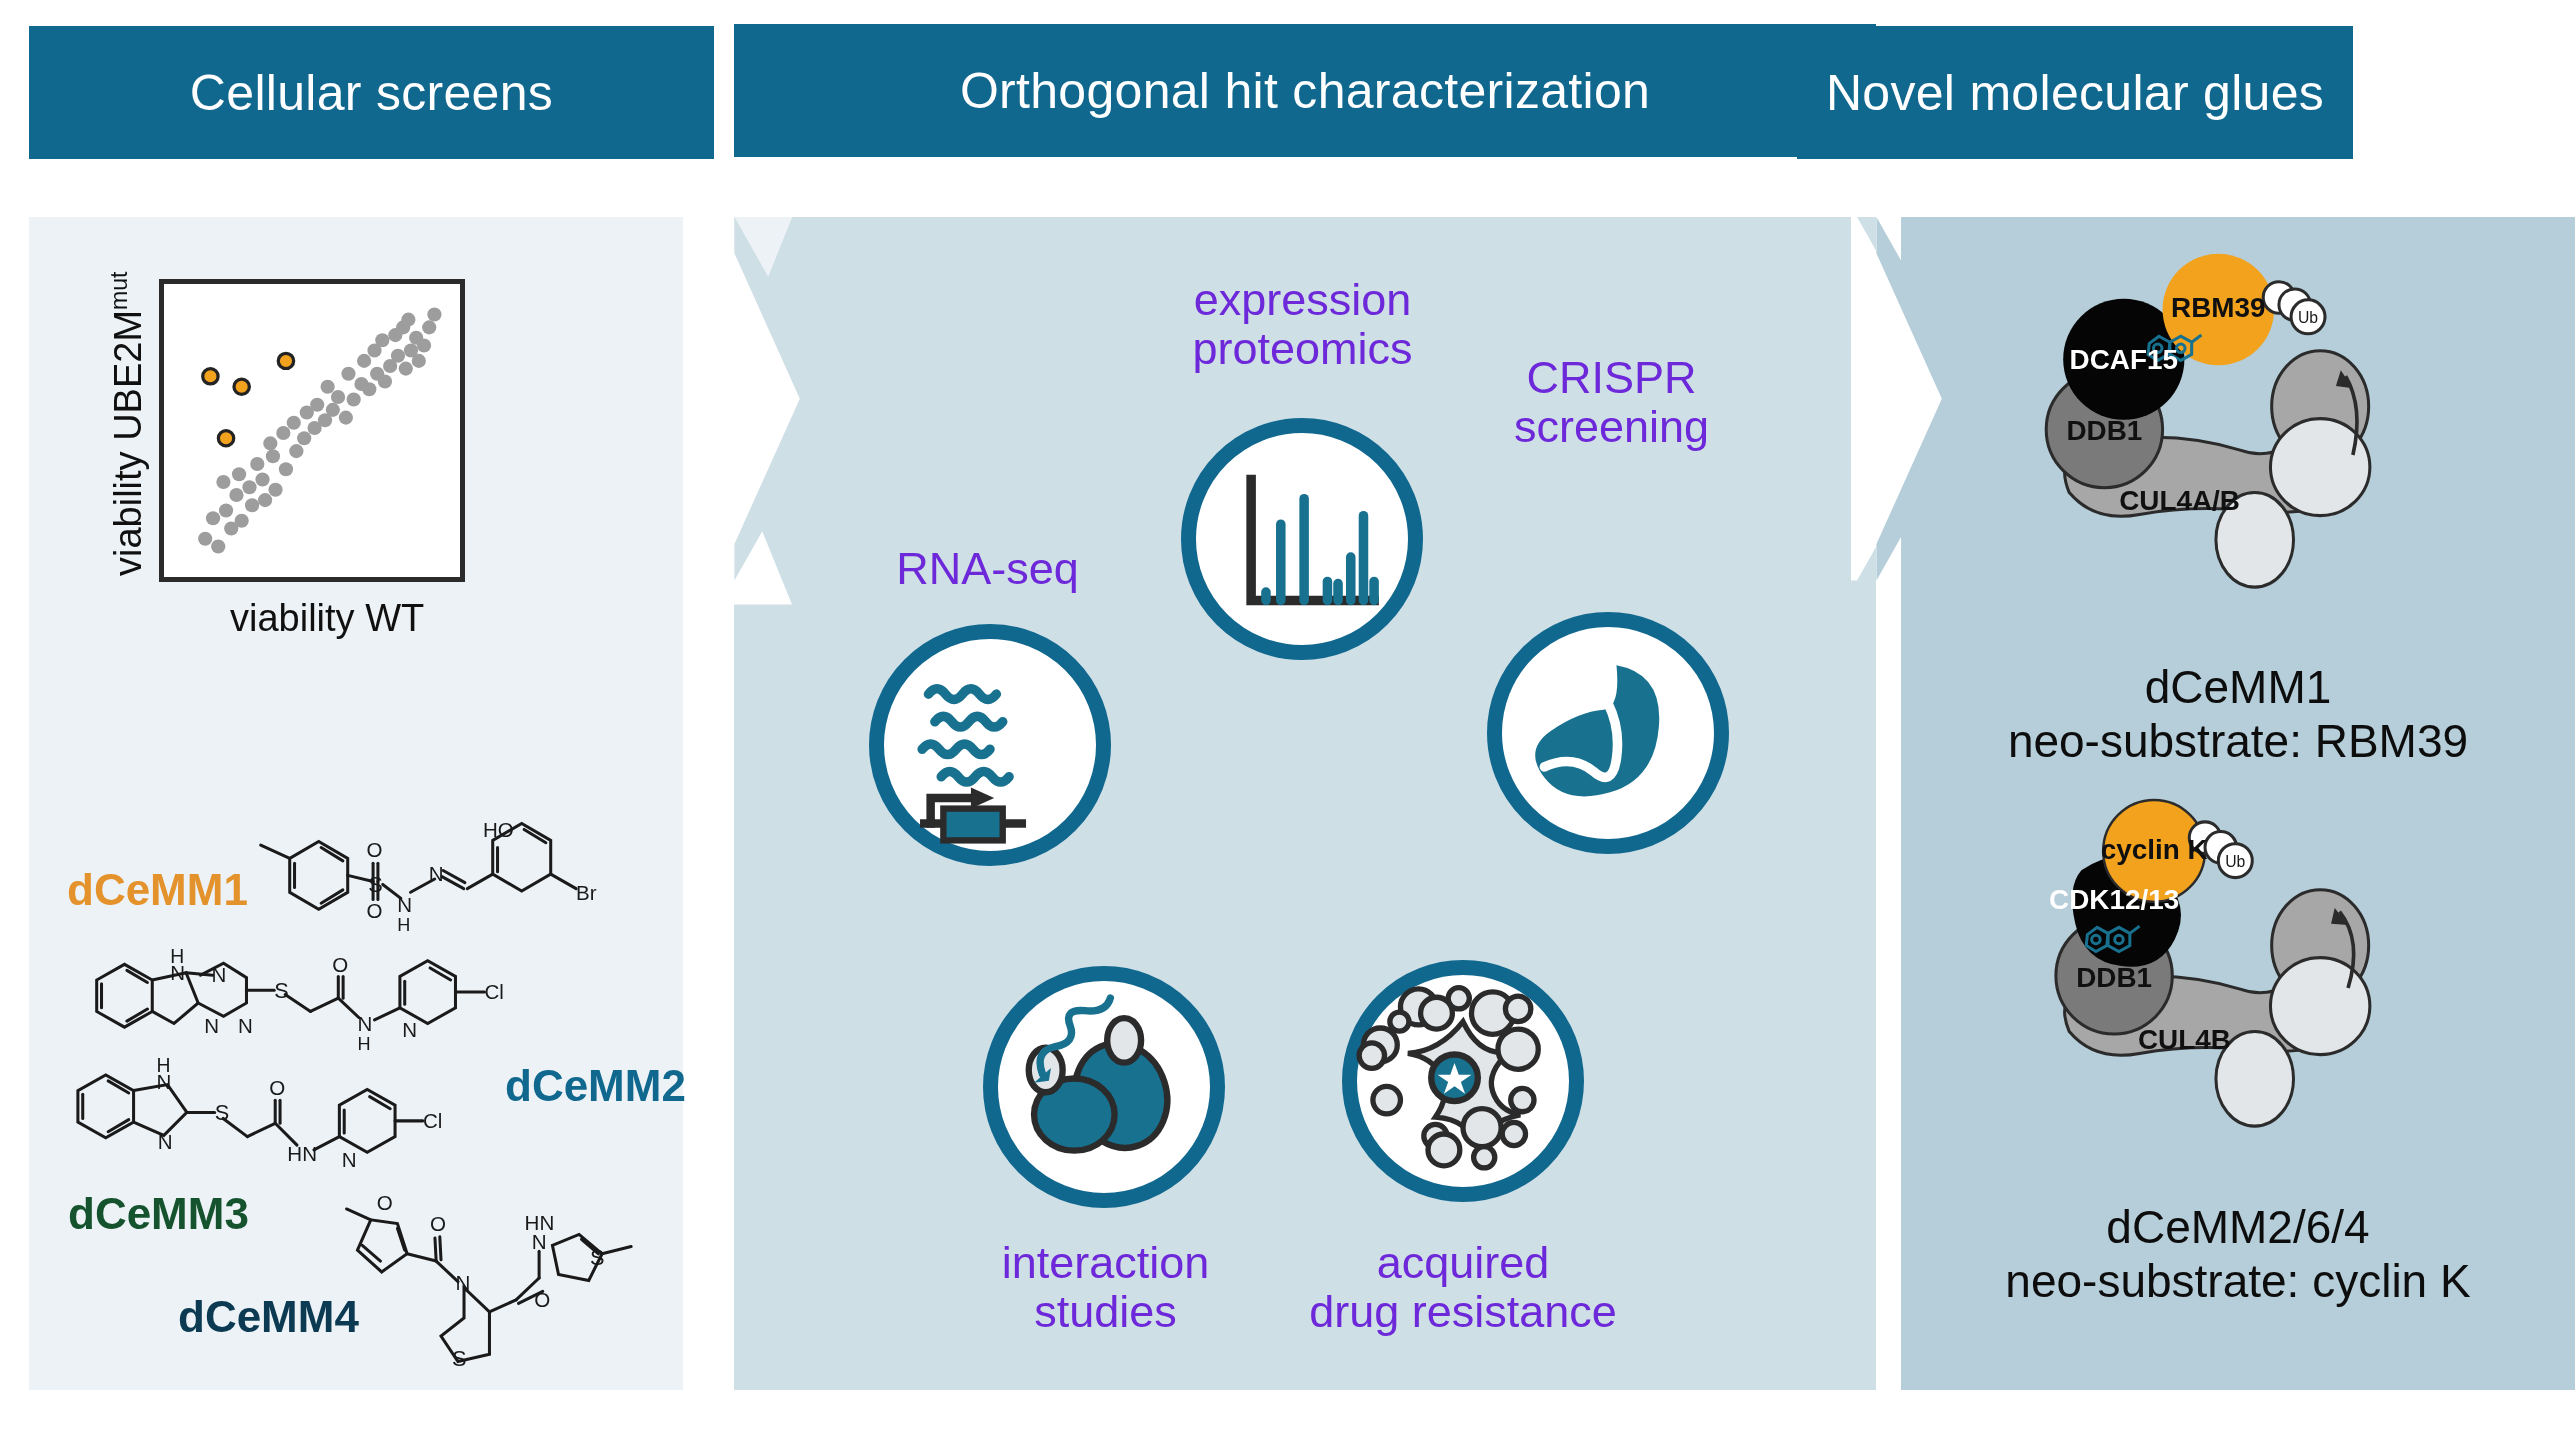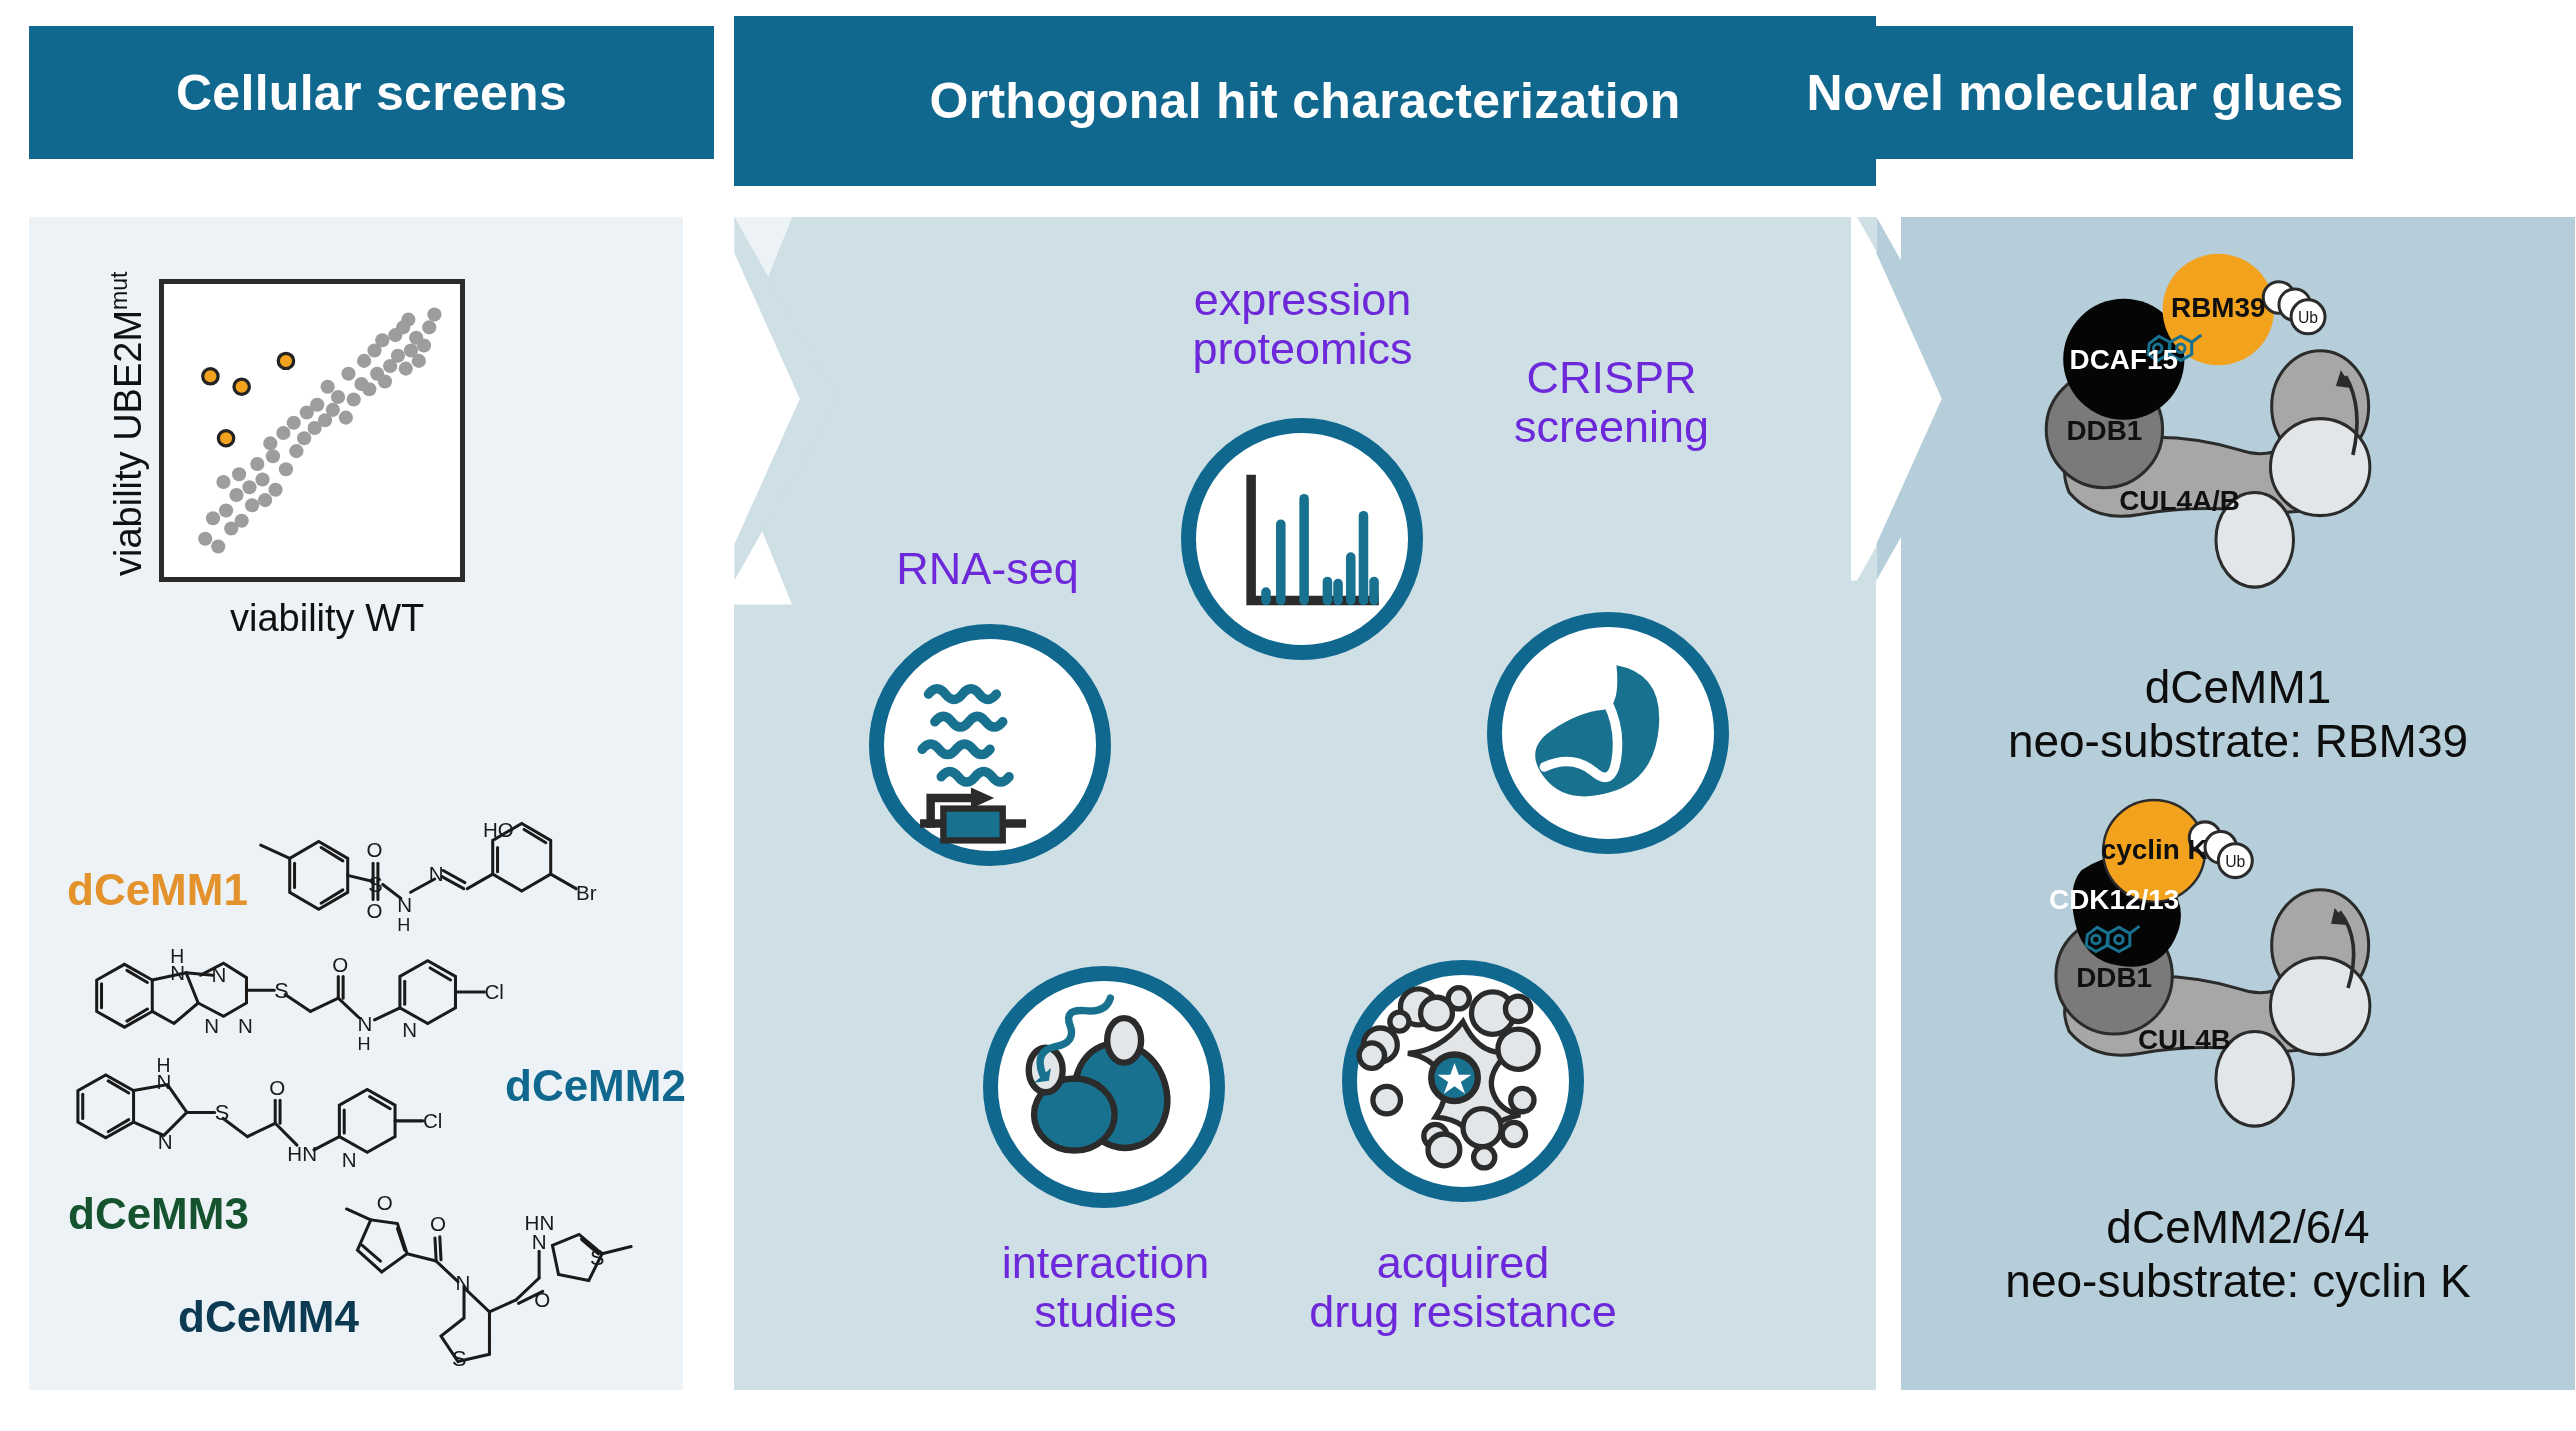--- a/index.html
+++ b/index.html
@@ -1,21 +1,21 @@
 <!DOCTYPE html>
 <html style="font-size:9.7px"><head>
 <meta charset="utf-8">
 <style>
   html,body{margin:0;padding:0;background:#ffffff;}
   body{font-family:"Liberation Sans", sans-serif;}
   #figure{position:relative;width:2576px;height:1432px;background:#ffffff;overflow:hidden;}
 
   
   .header{position:absolute;background:#11688F;display:flex;align-items:center;justify-content:center;}
-  .header-label{color:#ffffff;font-size:50px;font-weight:700;letter-spacing:0.3px;line-height:1;}
+  .header-label{color:#ffffff;font-size:50px;font-weight:400;letter-spacing:0.3px;line-height:1;}
 
   
   .panel{position:absolute;}
   .panel-1-bg{background:#ECF2F6;}
   .panel-2-bg{background:#CFDFE6;}
   .panel-3-bg{background:#B5CEDA;}
 
   
   .scatter-box{position:absolute;background:#ffffff;border:5.5px solid #2B2B2B;box-sizing:border-box;}
   .axis-label{position:absolute;color:#101010;font-size:38px;}
@@ -33,21 +33,21 @@
   svg{display:block;overflow:visible;}
 </style>
 </head>
 <body>
 
 <div id="figure">
 
   <div class="header" style="left:29px;top:26px;width:685px;height:133px;">
     <span class="header-label">Cellular screens</span>
   </div>
-  <div class="header" style="left:734px;top:16px;width:1142px;height:170px;">
+  <div class="header" style="left:734px;top:24px;width:1142px;height:133px;">
     <span class="header-label">Orthogonal hit characterization</span>
   </div>
   <div class="header" style="left:1797px;top:26px;width:556px;height:133px;">
     <span class="header-label">Novel molecular glues</span>
   </div>
 
   <div class="panel panel-1-bg" style="left:29px;top:217px;width:685px;height:1173px;"></div>
 
   <div class="panel panel-2-bg" style="left:734px;top:217px;width:1142px;height:1173px;"></div>
 

